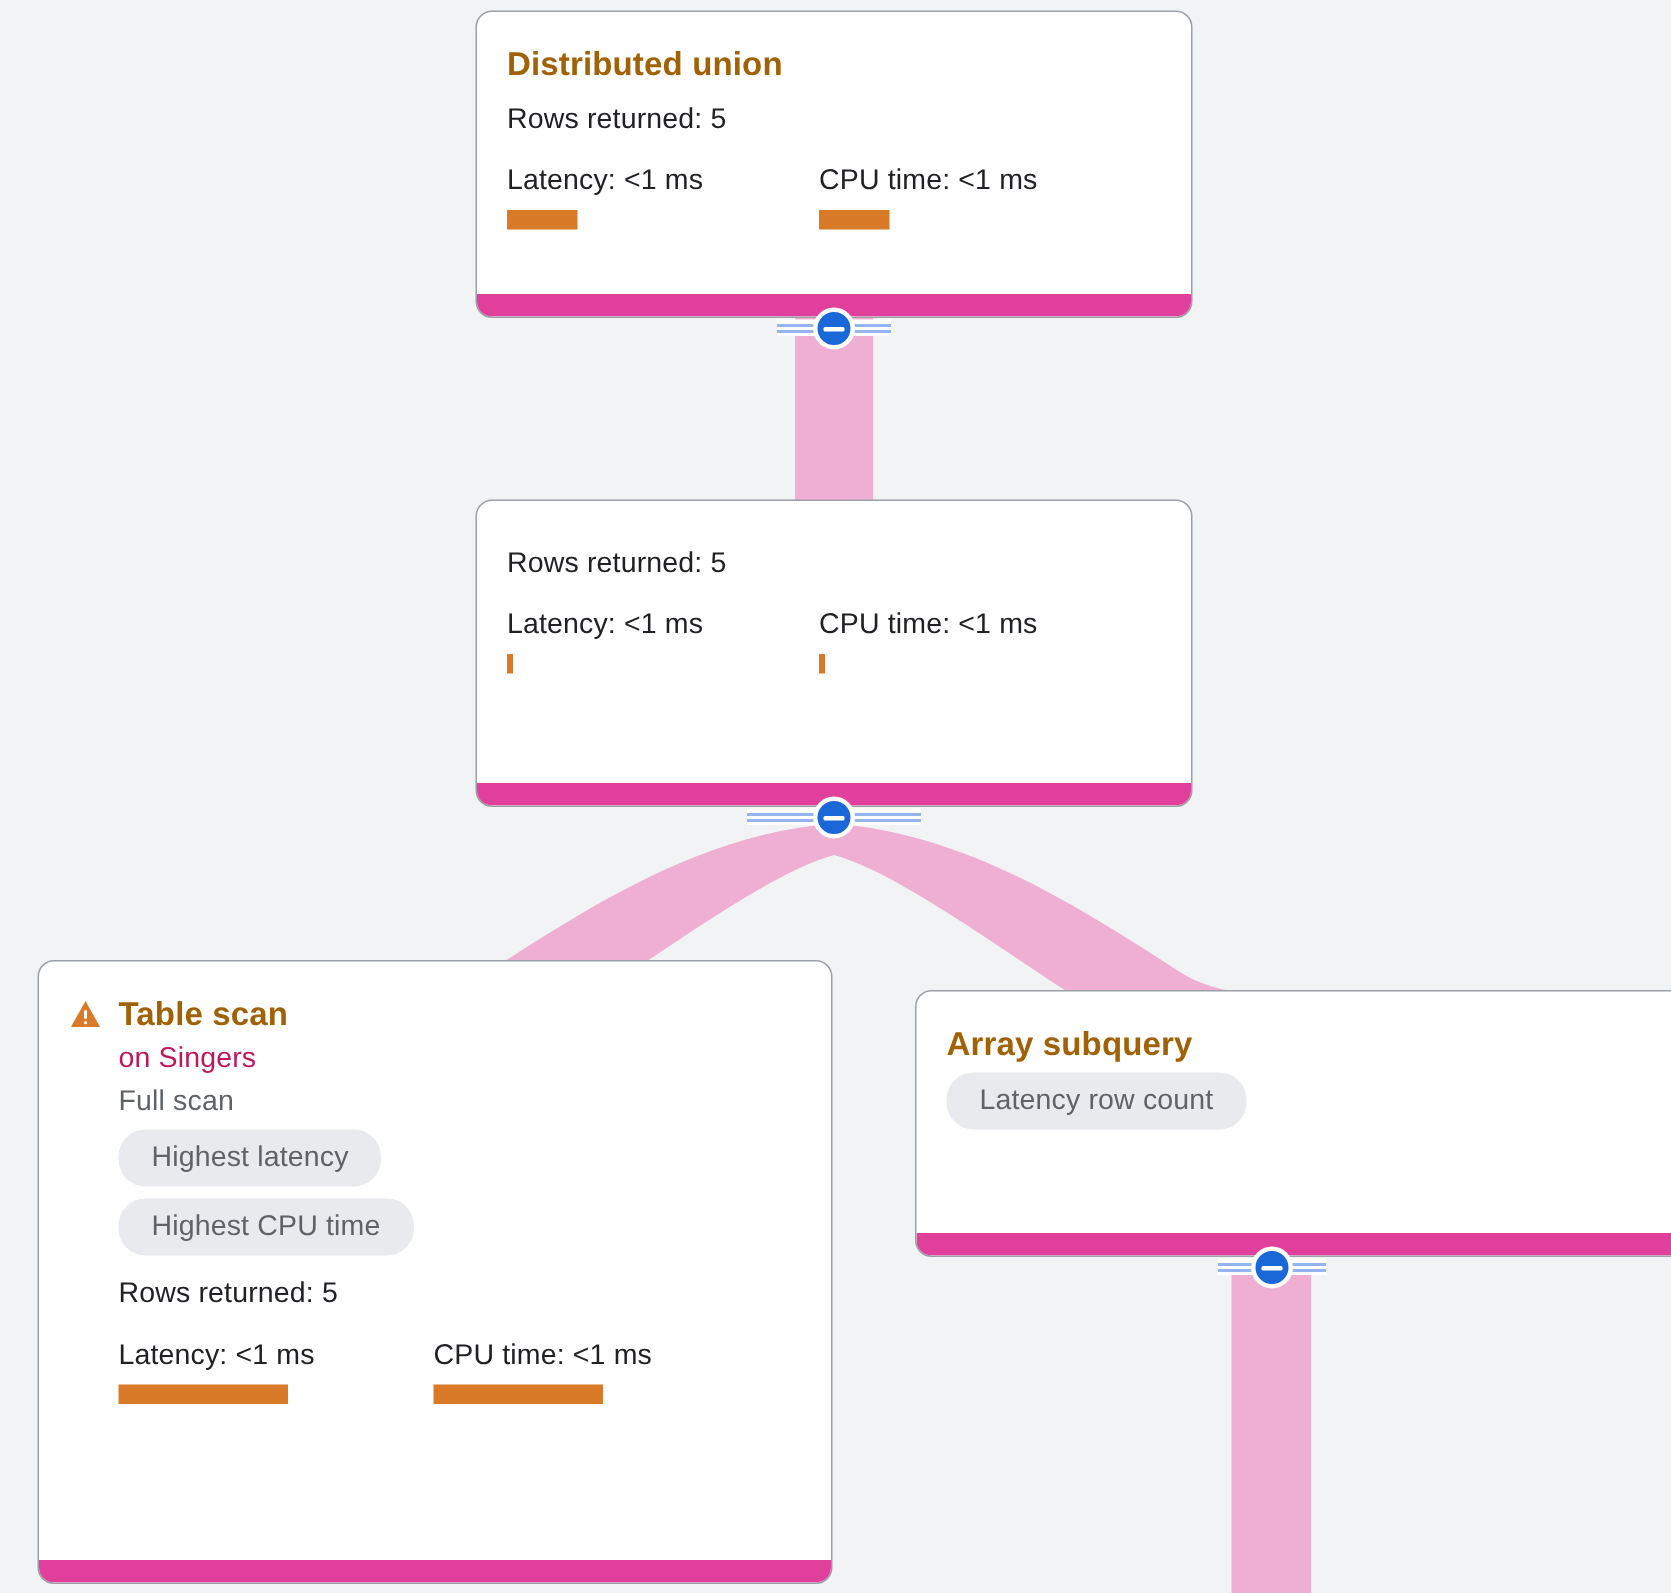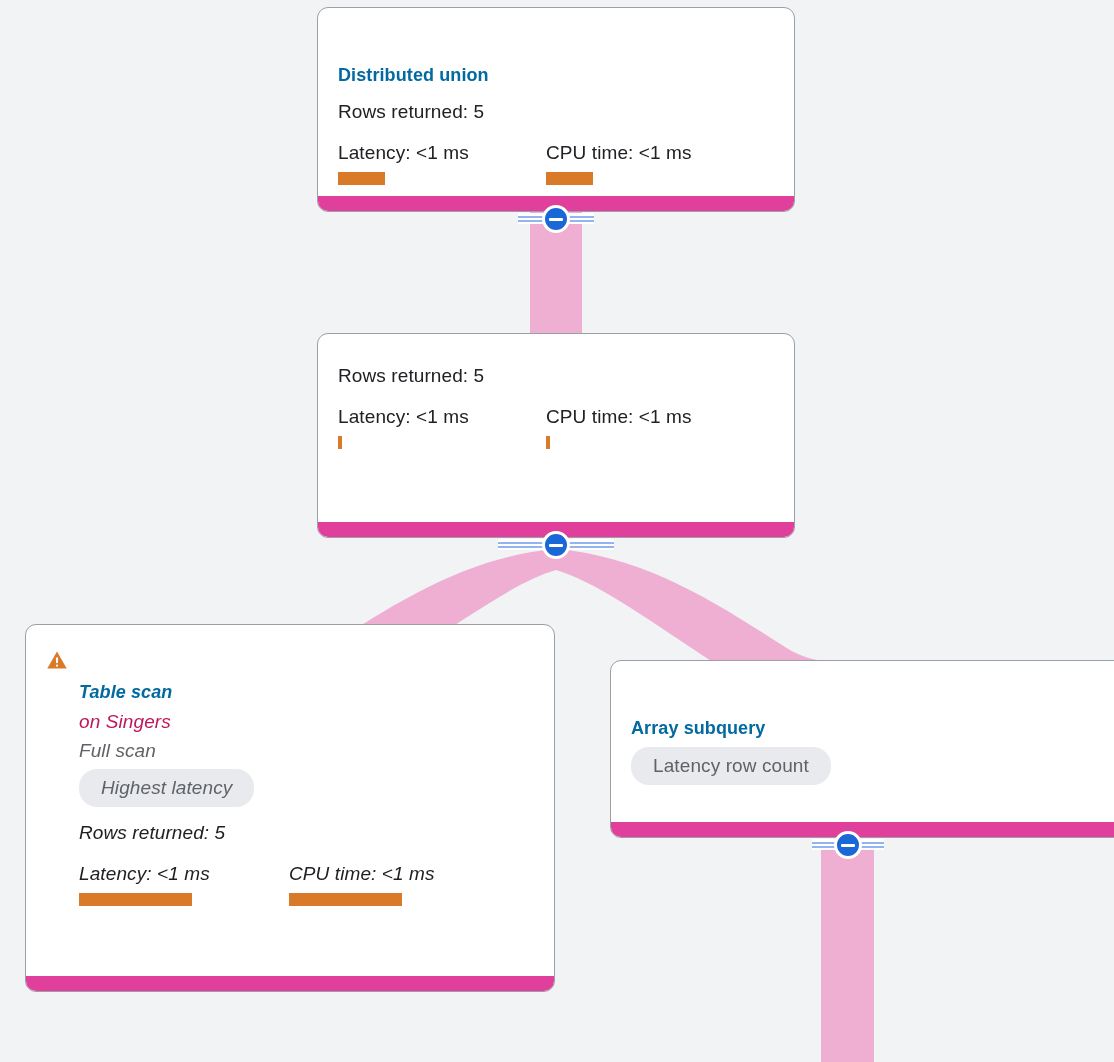--- a/index.html
+++ b/index.html
@@ -53,26 +53,25 @@
     gap: 11px;
   }
   .warn-icon {
     flex: 0 0 auto;
     width: 22px;
     height: 22px;
     margin-top: 4px;
     display: block;
   }
   .node-title {
-    font-size: 18px;
+    font-size: 22px;
     font-weight: bold;
-    color: #0369a1;
+    color: #a16207;
     line-height: 30px;
     letter-spacing: 0.1px;
-    margin-top: 32px;
   }
   .indented {
     padding-left: 33px;
   }
   .sub-line {
     font-size: 19px;
     color: #be185d;
     line-height: 29px;
     letter-spacing: 0.1px;
   }
@@ -223,35 +222,38 @@
   </div>
 
   <div class="collapse-rails" style="left:498px; top:539px; width:116px; height:11px;">
     <div class="rail" style="left:0px; top:0px; width:46px;"></div>
     <div class="rail" style="left:70px; top:0px; width:46px;"></div>
   </div>
   <div class="collapse-btn" style="left:542px; top:531px;">
     <span class="minus"></span>
   </div>
 
-  <div class="node" style="left:25px; top:624px; width:530px; height:368px;font-style:italic;">
+  <div class="node" style="left:25px; top:640px; width:530px; height:416px;">
     <div class="node-body">
       <div class="title-row">
         <svg class="warn-icon" viewBox="0 0 24 24">
           <path d="M12 2.6 L22.6 21.4 H1.4 Z" fill="#d97a29"></path>
           <rect x="10.9" y="9" width="2.2" height="6.6" rx="1.1" fill="#ffffff"></rect>
           <rect x="10.9" y="17" width="2.2" height="2.4" rx="1.1" fill="#ffffff"></rect>
         </svg>
         <div class="node-title">Table scan</div>
       </div>
       <div class="indented">
         <div class="sub-line">on Singers</div>
         <div class="sub-line muted">Full scan</div>
         <div class="chip-wrap">
           <span class="chip">Highest latency</span>
+        </div>
+        <div class="chip-wrap">
+          <span class="chip">Highest CPU time</span>
         </div>
         <div class="rows-line">Rows returned: 5</div>
         <div class="metrics">
           <div style="width:210px;">
             <div class="metric-label">Latency: &lt;1 ms</div>
             <div class="metric-bar" style="width:113px;"></div>
           </div>
           <div>
             <div class="metric-label">CPU time: &lt;1 ms</div>
             <div class="metric-bar" style="width:113px;"></div>

